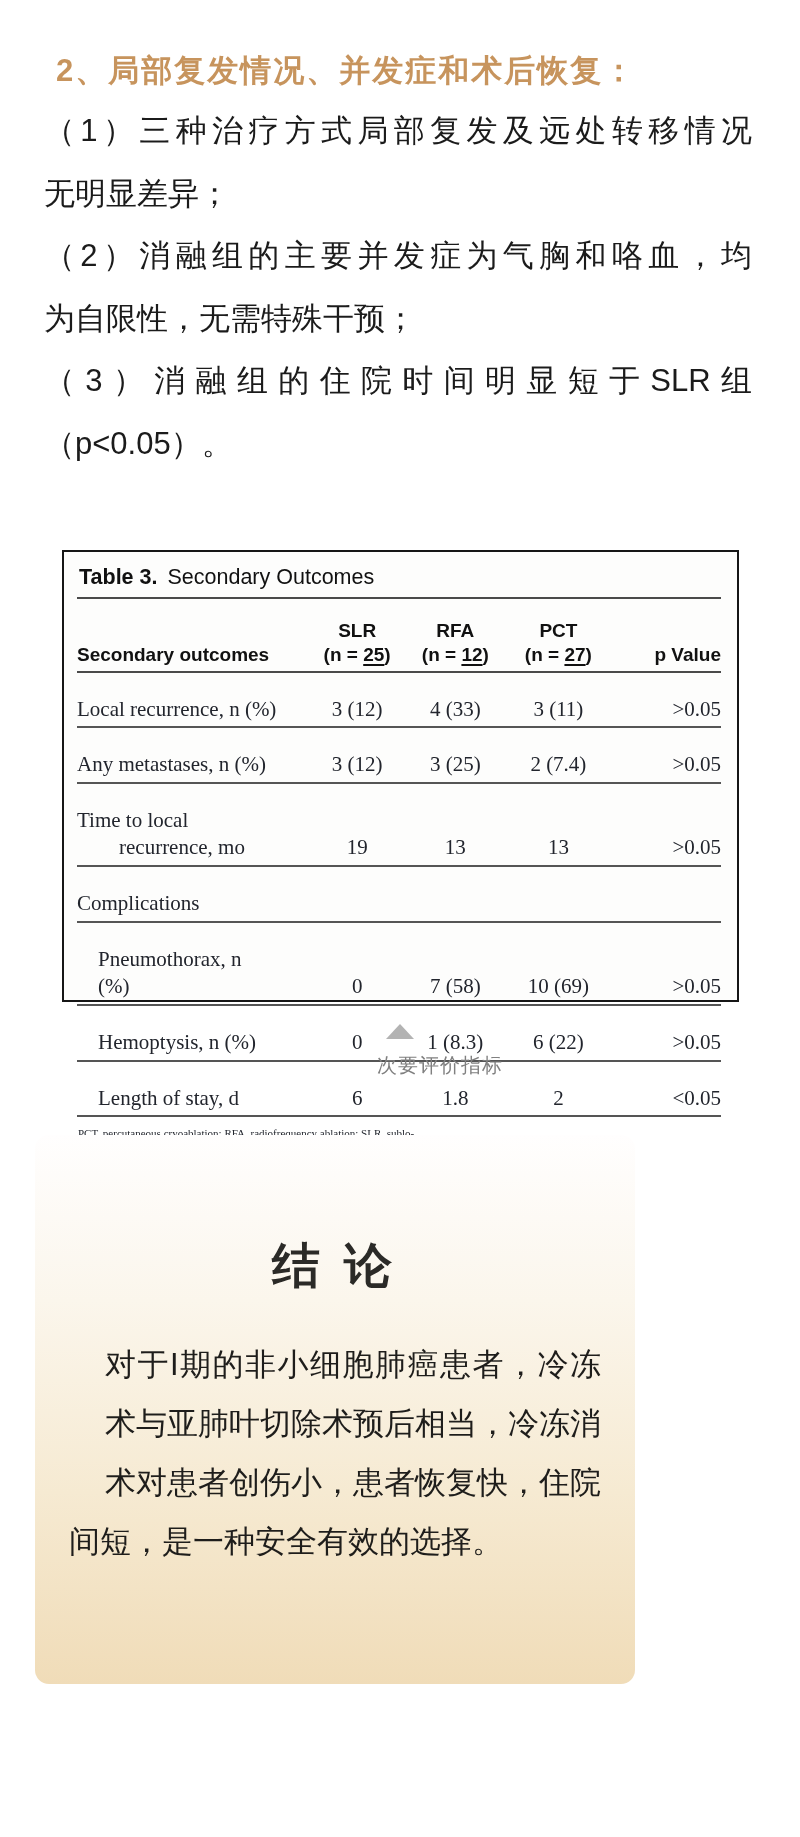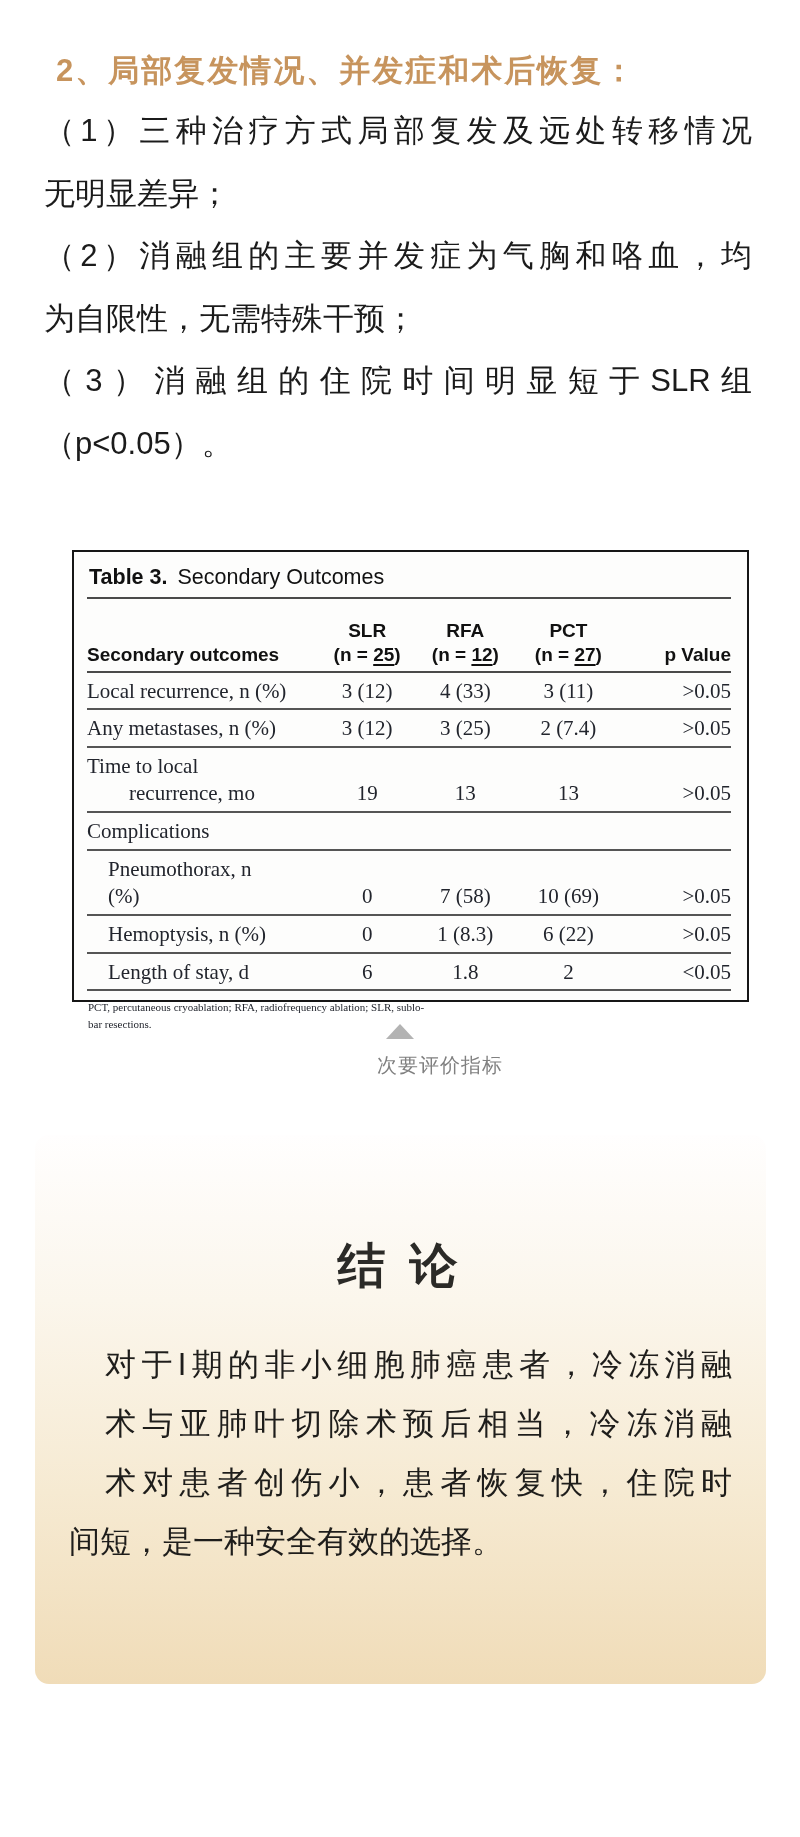--- a/index.html
+++ b/index.html
@@ -16,21 +16,21 @@
     color:#C7945D;white-space:nowrap;
   }
   .paras{position:absolute;left:44px;top:100px;width:708px;}
   .line{
     height:62.5px;line-height:62.5px;font-size:31px;color:#1b1b1b;
     overflow:hidden;
   }
   .line.full{text-align:justify;text-align-last:justify;}
   
   .tablebox{
-    position:absolute;left:72px;top:550px;width:677px;height:452px;
+    position:absolute;left:62px;top:550px;width:677px;height:452px;
     box-sizing:border-box;border:2px solid #161616;background:#fdfdfc;
     padding:10px 16px 8px 13px;color:#1f1f1f;
   }
   .tbl-title{
     font-size:21.5px;padding:3px 0 7px 2px;border-bottom:2px solid #4a4a4a;
     color:#111;
   }
   .tbl-title .b{font-weight:700;margin-right:10px;}
   table.outcomes{width:100%;border-collapse:collapse;}
   .outcomes thead th{
@@ -38,21 +38,21 @@
     vertical-align:bottom;padding:20px 0 4px;border-bottom:2px solid #4a4a4a;
     color:#111;
   }
   .outcomes th.lbl{text-align:left;}
   .outcomes th.num{text-align:center;}
   .outcomes th.pv{text-align:right;}
   .outcomes th .u{text-decoration:underline;text-underline-offset:3px;text-decoration-thickness:2px;}
   .outcomes tbody td{
     font-family:"Liberation Serif","DejaVu Serif",serif;
     font-size:21px;line-height:1.28;vertical-align:bottom;
-    padding:5px 0 4px;border-bottom:2px solid #555;color:#22252d;
+    padding:23px 0 4px;border-bottom:2px solid #555;color:#22252d;
   }
   .outcomes td.lbl{text-align:left;white-space:pre-wrap;}
   .outcomes td.num{text-align:center;}
   .outcomes td.pv{text-align:right;}
   .footnote{
     font-family:"Liberation Serif","DejaVu Serif",serif;
     font-size:11px;line-height:1.5;padding:8px 0 0 1px;
     white-space:pre-wrap;color:#23262e;
   }
   
@@ -60,21 +60,21 @@
     position:absolute;left:386px;top:1024px;width:0;height:0;
     border-left:14px solid transparent;border-right:14px solid transparent;
     border-bottom:15px solid #b3b3b3;
   }
   .caption{
     position:absolute;left:0;top:1052px;width:800px;text-align:center;
     font-size:20px;letter-spacing:1px;color:#808080;margin-left:40px;
   }
   
   .card{
-    position:absolute;left:35px;top:1135px;width:731px;height:549px;
+    position:absolute;left:35px;top:1135px;width:600px;height:549px;
     box-sizing:border-box;border-radius:14px;
     background:linear-gradient(180deg,#fffefe 0%,#fbf6ec 30%,#f6ead2 65%,#f0dcb8 100%);
     padding:104px 34px 0 34px;
   }
   .card-title{
     text-align:center;
     font-family:"Liberation Serif","DejaVu Serif",serif;
     font-weight:700;font-size:48px;line-height:54px;letter-spacing:6px;
     color:#2b2a27;
   }

